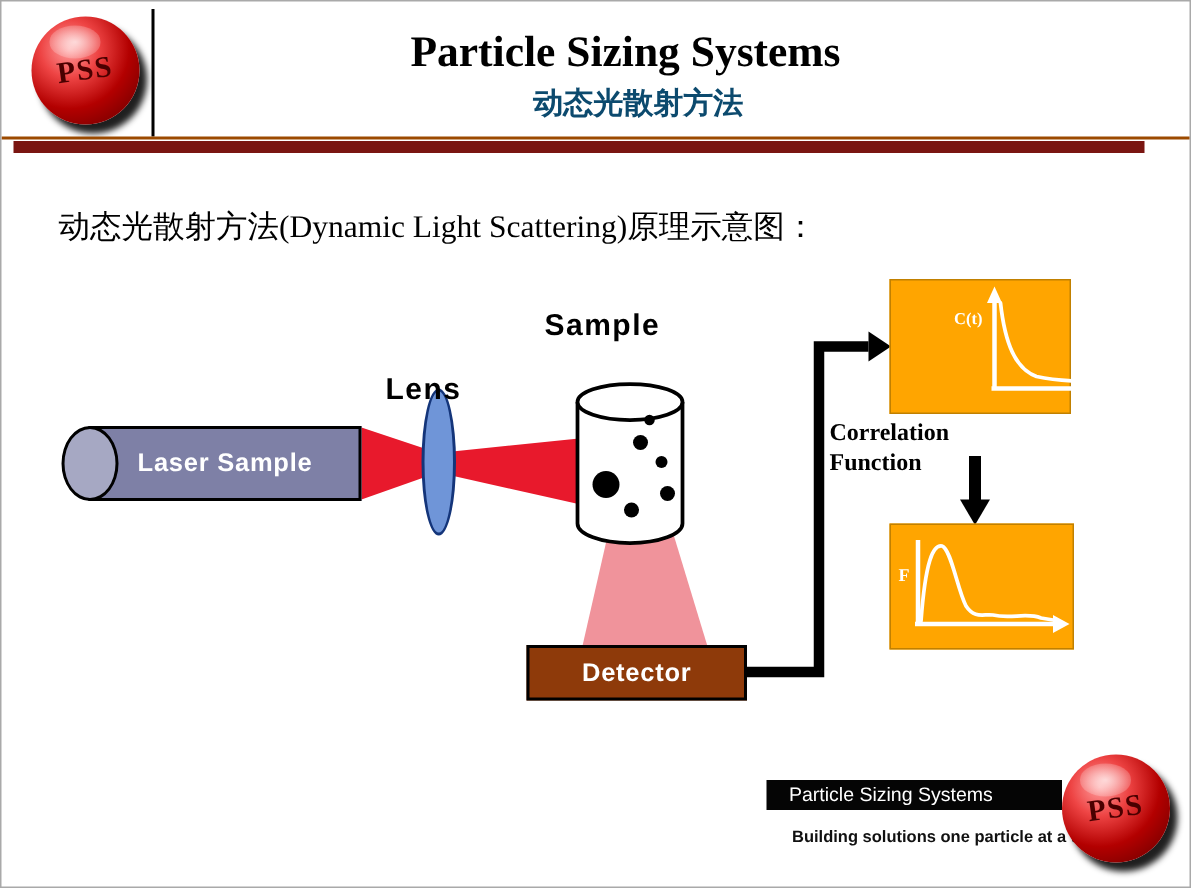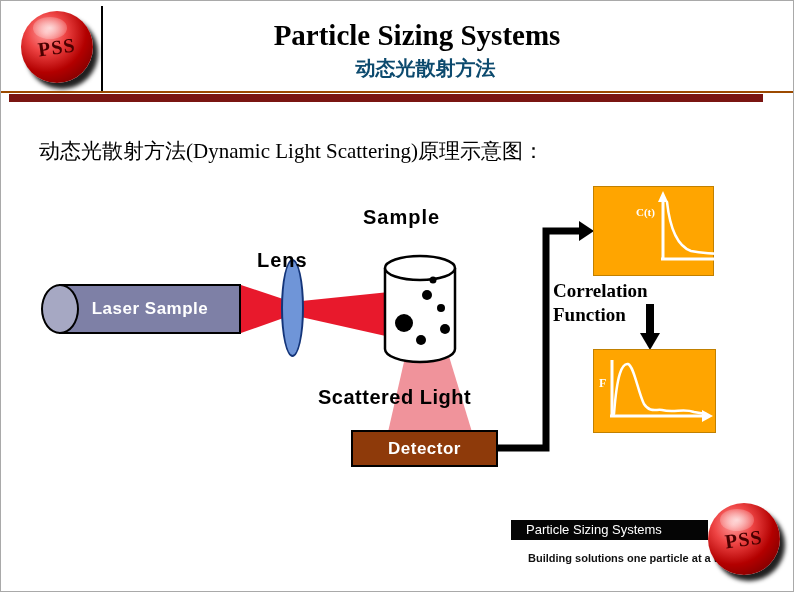--- a/index.html
+++ b/index.html
@@ -57,21 +57,21 @@
   .detector { position:absolute; left:350px; top:429px; width:147px; height:37px;
     background:#8e3a0a; border:2px solid #000; color:#fff; font-weight:bold; font-size:17px;
     display:flex; align-items:center; justify-content:center; letter-spacing:0.5px;text-align:center; }
 
   
   .dlabel { position:absolute; font-weight:bold; color:#000; }
   .lens-label      { left:256px; top:220px; font-size:20px; letter-spacing:1px;margin-top:28px; }
   .sample-label    { left:362px; top:205px; font-size:20px; letter-spacing:1px; }
   .scattered-label { left:317px; top:385px; font-size:20px; letter-spacing:0.5px; }
   .correlation-label { left:552px; top:278px; width:132px;
-    font-family:"Liberation Serif",serif; font-size:19px; line-height:1.25; }
+    font-family:"Liberation Serif",serif; font-size:16px; line-height:1.25; }
 
   
   .graph { position:absolute; background:#ffa500; border:1px solid #c18000; }
   .graph1 { left:592px; top:185px; width:121px; height:90px;padding-left:39px; }
   .graph2 { left:592px; top:348px; width:123px; height:84px; }
   .graph svg { display:block; }
   .graph text { fill:#fff; font-family:"Liberation Serif",serif; font-weight:bold; }
 
   
   .footer-bar { position:absolute; left:510px; top:519px; width:197px; height:20px;
@@ -117,21 +117,20 @@
     <ellipse cx="38" cy="15" rx="35" ry="12" fill="#ffffff" stroke="#000" stroke-width="2.5"></ellipse>
     <circle cx="22" cy="70" r="9" fill="#000"></circle>
     <circle cx="45" cy="42" r="5" fill="#000"></circle>
     <circle cx="59" cy="55" r="4" fill="#000"></circle>
     <circle cx="63" cy="76" r="5" fill="#000"></circle>
     <circle cx="39" cy="87" r="5" fill="#000"></circle>
     <circle cx="51" cy="27" r="3.5" fill="#000"></circle>
   </svg>
   <div class="dlabel sample-label">Sample</div>
 
-  <div class="dlabel scattered-label">Scattered Light</div>
 
   <div class="detector">
     <span>Detector</span>
   </div>
 
   <div class="graph graph1">
     <svg width="121" height="87" viewBox="0 0 121 87">
       <line x1="30" y1="13" x2="30" y2="72" stroke="#fff" stroke-width="3"></line>
       <polygon points="25,15 35,15 30,4" fill="#fff"></polygon>
       <line x1="28" y1="72" x2="107" y2="72" stroke="#fff" stroke-width="3"></line>

